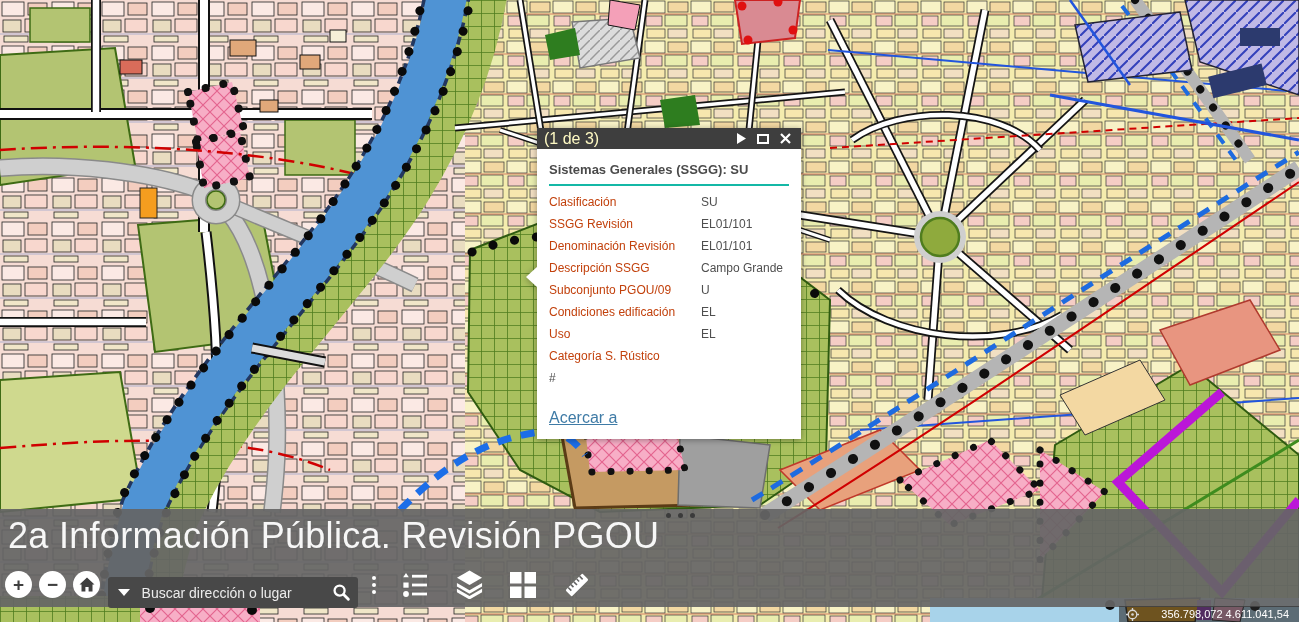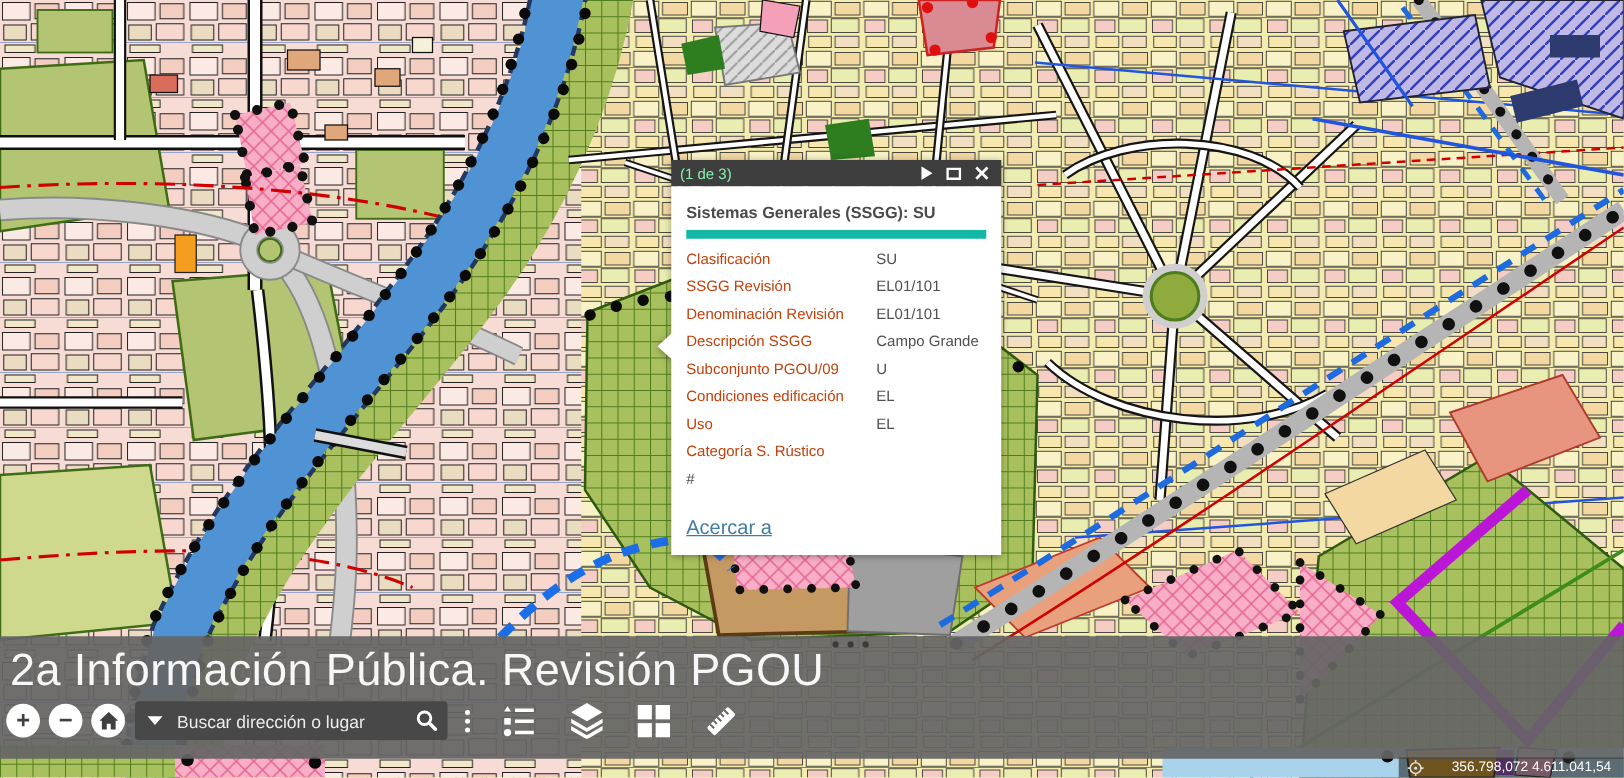--- a/index.html
+++ b/index.html
@@ -8,46 +8,46 @@
     font-family:"Liberation Sans", sans-serif;background:#f4ecae;
   }
   
   #map{position:absolute;inset:0;width:1299px;height:622px;display:block;cursor:crosshair;}
 
   
   #popup{position:absolute;left:537px;top:128px;width:264px;z-index:30;
          filter:drop-shadow(0 1px 3px rgba(0,0,0,.35));}
   #popup .ptr{position:absolute;left:-11px;top:138px;width:0;height:0;
       border-top:11px solid transparent;border-bottom:11px solid transparent;border-right:12px solid #ffffff;}
-  .popup-header{background:#3e3e3e;color:#86efac;height:21px;display:flex;align-items:center;
-      padding:0 7px;font-size:12px;}
+  .popup-header{background:#3e3e3e;color:#fef9c3;height:21px;display:flex;align-items:center;
+      padding:0 7px;font-size:16px;}
   .popup-header .pager{flex:1;}
   .hicon{display:flex;align-items:center;justify-content:center;width:18px;height:16px;cursor:pointer;margin-left:4px;}
   .popup-body{background:#fff;padding:9px 12px 12px 12px;}
   .popup-title{font-size:13px;font-weight:bold;color:#4a4a4a;padding:4px 0 7px 0;
-      border-bottom:7px solid #14b8a6;margin-bottom:5px;}
+      border-bottom:2px solid #14b8a6;margin-bottom:5px;}
   .frow{display:flex;font-size:12px;line-height:22px;}
   .flabel{width:152px;color:#c2410c;flex:0 0 152px;}
   .fvalue{color:#4f4f4f;}
   .zoomto{display:inline-block;margin-top:20px;font-size:16px;color:#3f7ba6;
       text-decoration:underline;cursor:pointer;}
 
   
   #bottom-bar{position:absolute;left:0;top:509px;width:1299px;height:98px;
       background:rgba(101,101,101,0.93);z-index:20;}
   .handle-dots{position:absolute;left:666px;top:4px;display:flex;gap:7px;cursor:pointer;}
   .handle-dots i{width:5px;height:5px;border-radius:50%;background:#3b3b3b;}
   .bar-title{color:#f7f7f7;font-size:36px;font-weight:300;letter-spacing:.3px;
       padding:6px 0 0 8px;white-space:nowrap;}
   .toolbar{position:absolute;left:5px;top:52px;display:flex;align-items:center;}
   .circle-btn{width:27px;height:27px;border-radius:50%;background:#fff;border:none;
       color:#3f3f3f;font-size:19px;font-weight:bold;line-height:1;display:flex;
       align-items:center;justify-content:center;cursor:pointer;margin-right:7px;padding:0;}
   .search-box{width:250px;height:31px;background:#484848;border-radius:3px;margin-left:1px;
-      display:flex;align-items:center;}
+      display:flex;align-items:center;margin-top:16px;}
   .dd-btn{width:34px;height:31px;display:flex;align-items:center;justify-content:center;cursor:pointer;background:none;border:none;padding:0;}
   .dd-caret{width:0;height:0;border-left:6px solid transparent;border-right:6px solid transparent;border-top:7px solid #fff;}
   .search-box input{flex:1;background:transparent;border:none;outline:none;color:#f0f0f0;
       font-size:14px;font-family:"Liberation Sans",sans-serif;padding:0 2px;}
   .search-box input::placeholder{color:#ececec;opacity:1;}
   .mag-btn{width:36px;height:31px;display:flex;align-items:center;justify-content:center;cursor:pointer;background:none;border:none;padding:0;}
   .vdots{margin-left:8px;width:16px;height:27px;display:flex;flex-direction:column;align-items:center;
       justify-content:center;gap:3px;cursor:pointer;background:none;border:none;padding:0;}
   .vdots i{width:4px;height:4px;border-radius:50%;background:#fff;}
   .tool-icon{background:none;border:none;padding:0;cursor:pointer;display:flex;align-items:center;justify-content:center;}

